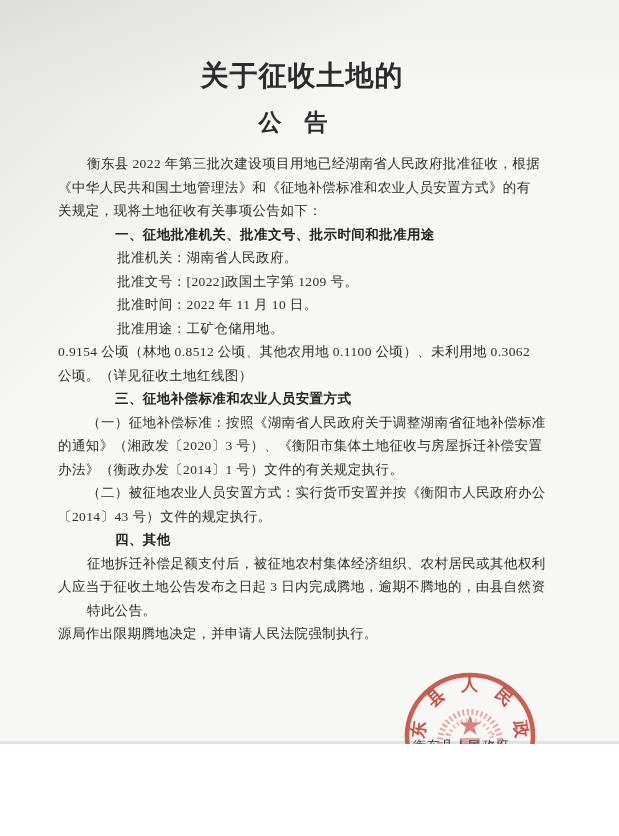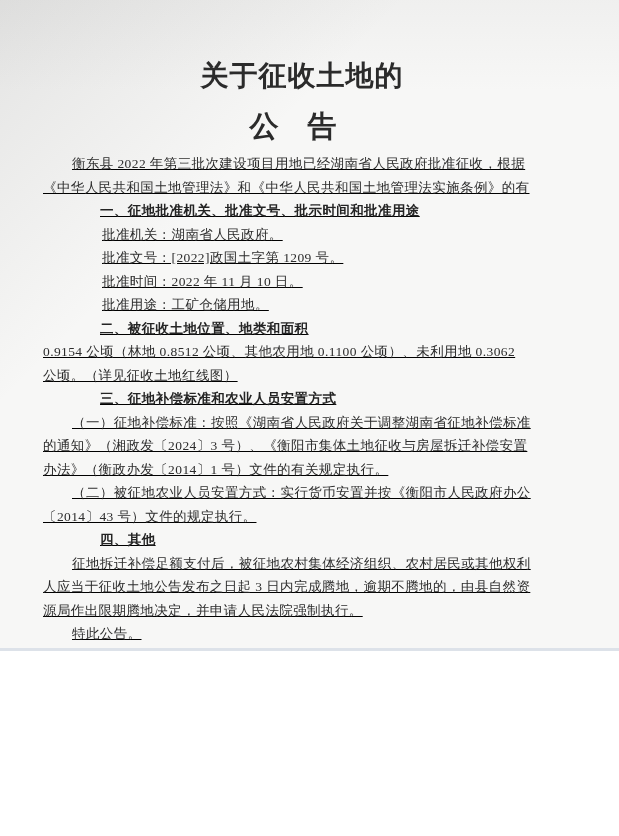--- a/index.html
+++ b/index.html
@@ -1,19 +1,19 @@
 <!DOCTYPE html>
 <html><head>
 <meta charset="utf-8">
 <style>
   html,body { margin:0; padding:0; }
   #page {
     position: relative;
     width: 619px;
-    height: 651px;
+    height: 744px;
     overflow: hidden;
     background:
       linear-gradient(135deg, rgba(110,110,110,0.14), rgba(110,110,110,0) 32%),
       linear-gradient(180deg, rgba(140,140,140,0.07), rgba(140,140,140,0) 14%),
       #f7f7f6;
     font-family: "Liberation Serif", serif;
   }
   .doc-title {
     position: absolute;
     top: 57px; left: 0; width: 604px;
@@ -21,28 +21,28 @@
     font-size: 28px;
     font-weight: bold;
     color: #2b2b2b;
     letter-spacing: 1px;
     font-family: "Liberation Serif", serif;
   }
   .doc-subtitle {
     position: absolute;
     top: 107px; left: 0; width: 586px;
     text-align: center;
-    font-size: 29px;
+    font-size: 23px;
     font-weight: bold;
     color: #2b2b2b;
     font-family: "Liberation Serif", serif;
   }
   #body-text {
     position: absolute;
-    left: 43px; top: 152px; width: 492px; text-decoration: underline;
+    left: 58px; top: 152px; width: 492px;
   }
   .line {
     white-space: pre;
     height: 23.5px;
     line-height: 23.5px;
     font-size: 13.5px;
     letter-spacing: 0.4px;
     color: #2d2d2d;
     font-family: "Liberation Serif", serif;
   }
@@ -80,40 +80,40 @@
 <body>
 
 <div id="page">
 
   <div class="doc-title">关于征收土地的</div>
 
   <div class="doc-subtitle">公　告</div>
 
   <div id="body-text">
       <div class="line para first">衡东县 2022 年第三批次建设项目用地已经湖南省人民政府批准征收，根据</div>
-      <div class="line para">《中华人民共和国土地管理法》和《中华人民共和国土地管理法实施条例》的有</div>
+      <div class="line para">《中华人民共和国土地管理法》和《征地补偿标准和农业人员安置方式》的有</div>
+      <div class="line para">关规定，现将土地征收有关事项公告如下：</div>
       <div class="line heading first">一、征地批准机关、批准文号、批示时间和批准用途</div>
       <div class="line detail first">批准机关：湖南省人民政府。</div>
       <div class="line detail first">批准文号：[2022]政国土字第 1209 号。</div>
       <div class="line detail first">批准时间：2022 年 11 月 10 日。</div>
       <div class="line detail first">批准用途：工矿仓储用地。</div>
-      <div class="line heading first">二、被征收土地位置、地类和面积</div>
       <div class="line para">0.9154 公顷（林地 0.8512 公顷、其他农用地 0.1100 公顷）、未利用地 0.3062</div>
       <div class="line para">公顷。（详见征收土地红线图）</div>
       <div class="line heading first">三、征地补偿标准和农业人员安置方式</div>
       <div class="line para first">（一）征地补偿标准：按照《湖南省人民政府关于调整湖南省征地补偿标准</div>
-      <div class="line para">的通知》（湘政发〔2024〕3 号）、《衡阳市集体土地征收与房屋拆迁补偿安置</div>
+      <div class="line para">的通知》（湘政发〔2020〕3 号）、《衡阳市集体土地征收与房屋拆迁补偿安置</div>
       <div class="line para">办法》（衡政办发〔2014〕1 号）文件的有关规定执行。</div>
       <div class="line para first">（二）被征地农业人员安置方式：实行货币安置并按《衡阳市人民政府办公</div>
       <div class="line para">〔2014〕43 号）文件的规定执行。</div>
       <div class="line heading first">四、其他</div>
       <div class="line para first">征地拆迁补偿足额支付后，被征地农村集体经济组织、农村居民或其他权利</div>
       <div class="line para">人应当于征收土地公告发布之日起 3 日内完成腾地，逾期不腾地的，由县自然资</div>
+      <div class="line para first">特此公告。</div>
       <div class="line para">源局作出限期腾地决定，并申请人民法院强制执行。</div>
-      <div class="line para first">特此公告。</div>
     </div>
 
   <svg id="seal" viewBox="0 0 140 136" xmlns="http://www.w3.org/2000/svg">
     <defs>
       <filter id="rough" x="-10%" y="-10%" width="120%" height="120%">
         <feGaussianBlur stdDeviation="0.45"></feGaussianBlur>
       </filter>
     </defs>
     <g filter="url(#rough)">
       <ellipse cx="70" cy="68" rx="63" ry="61" fill="none" stroke="#c5392b" stroke-width="4.6" opacity="0.82"></ellipse>

